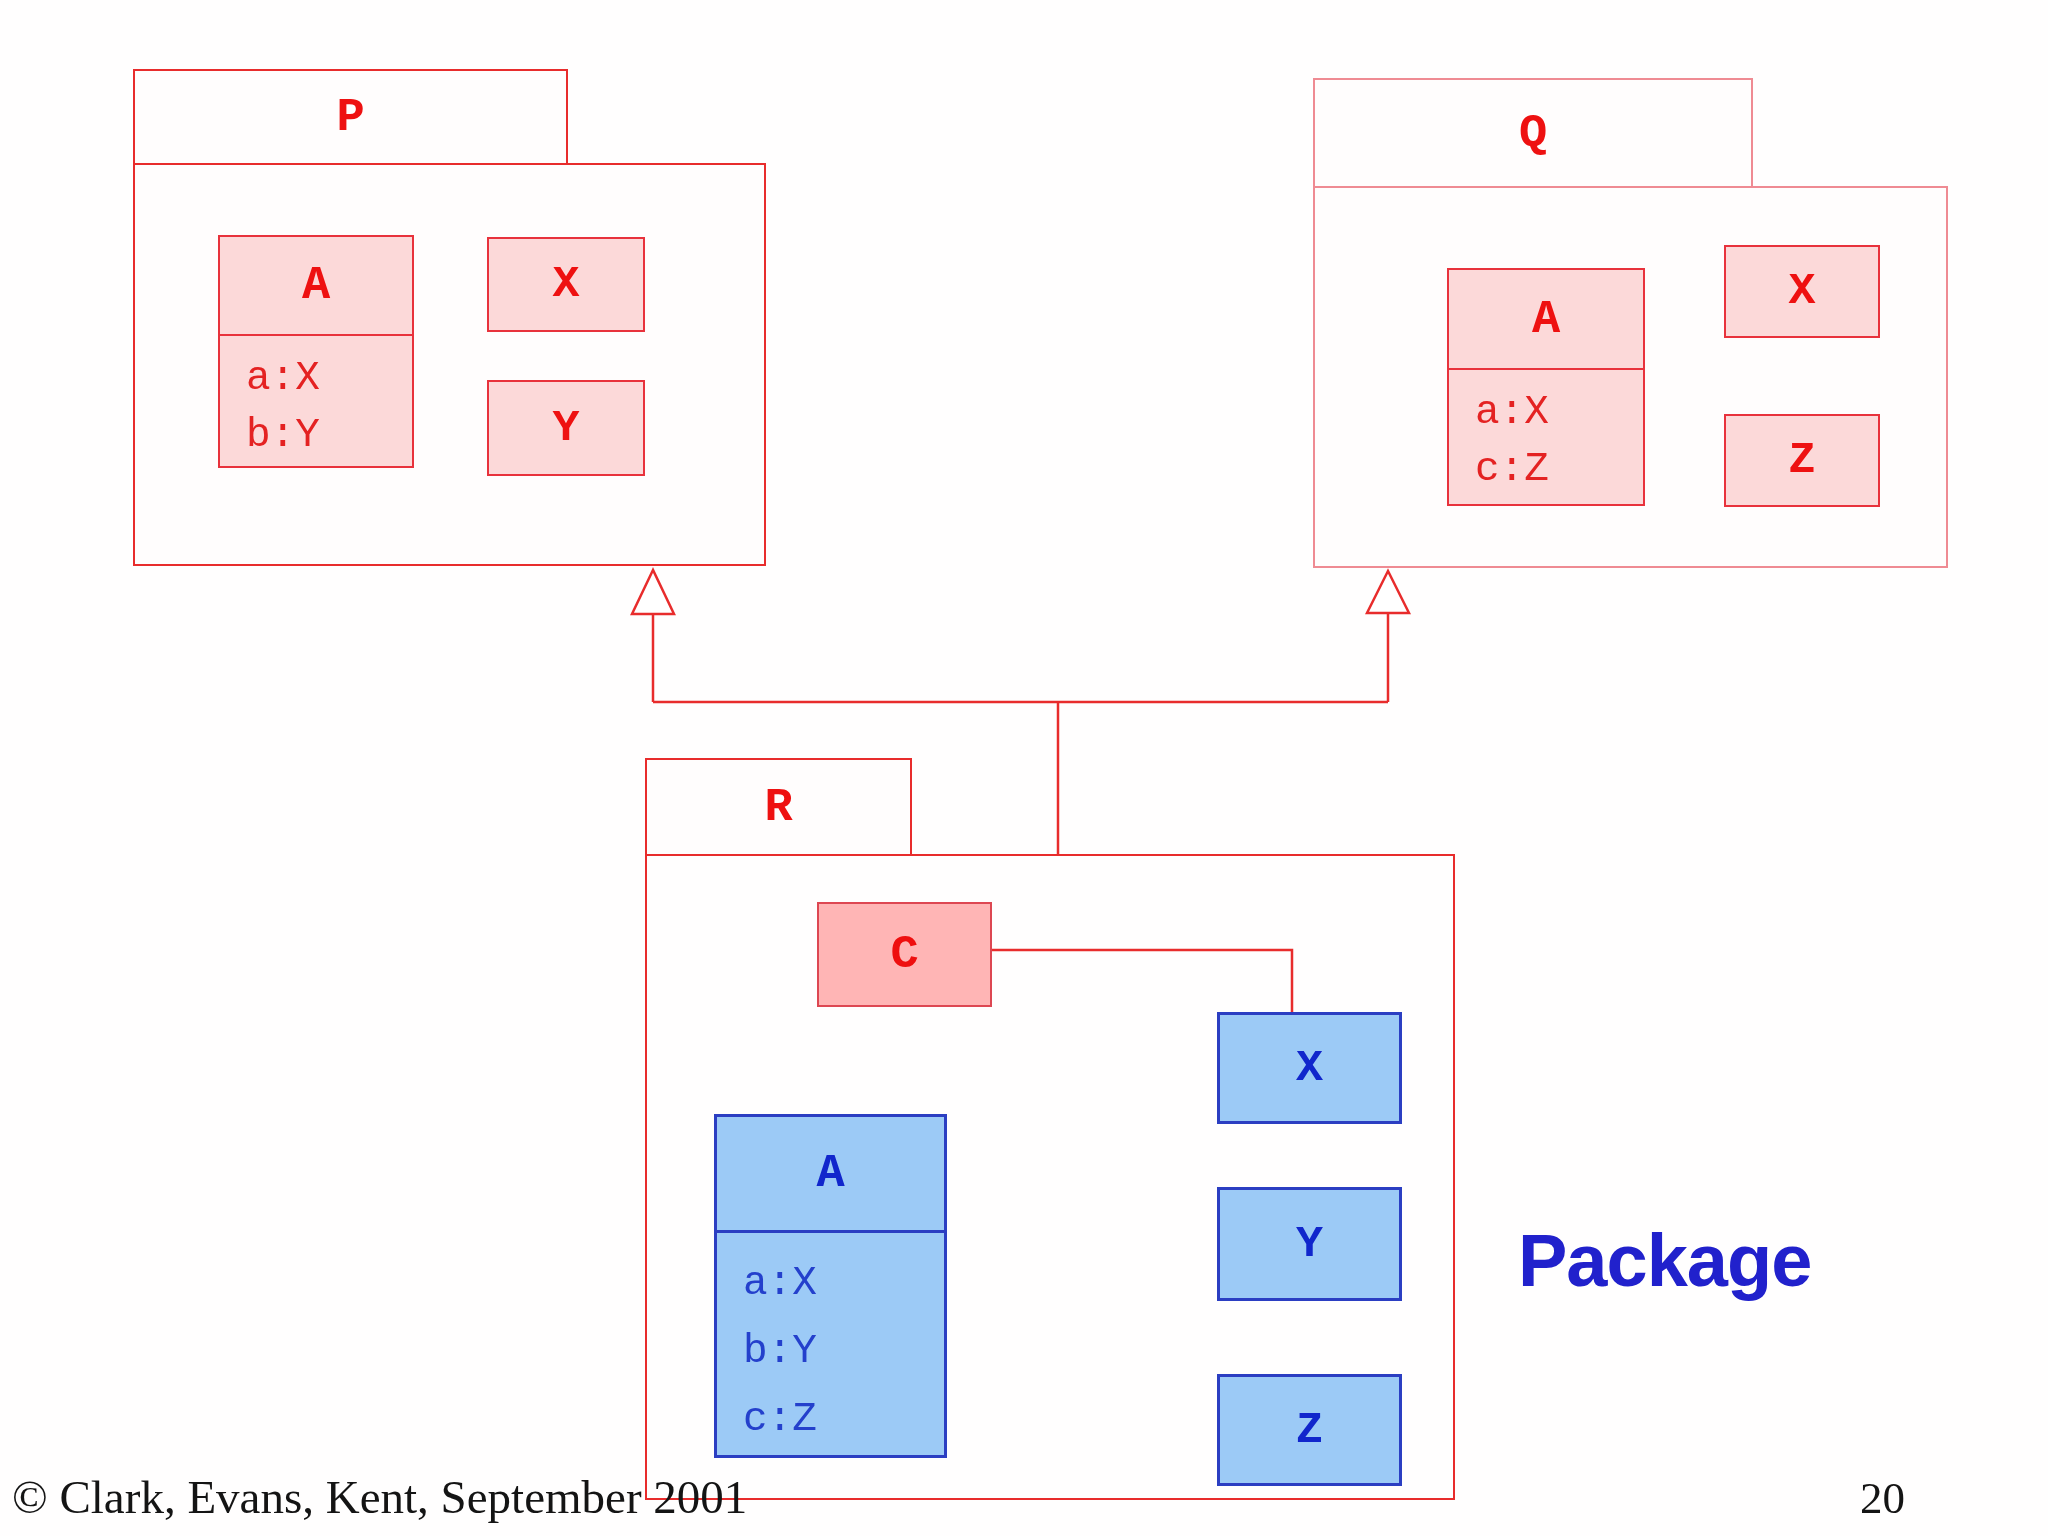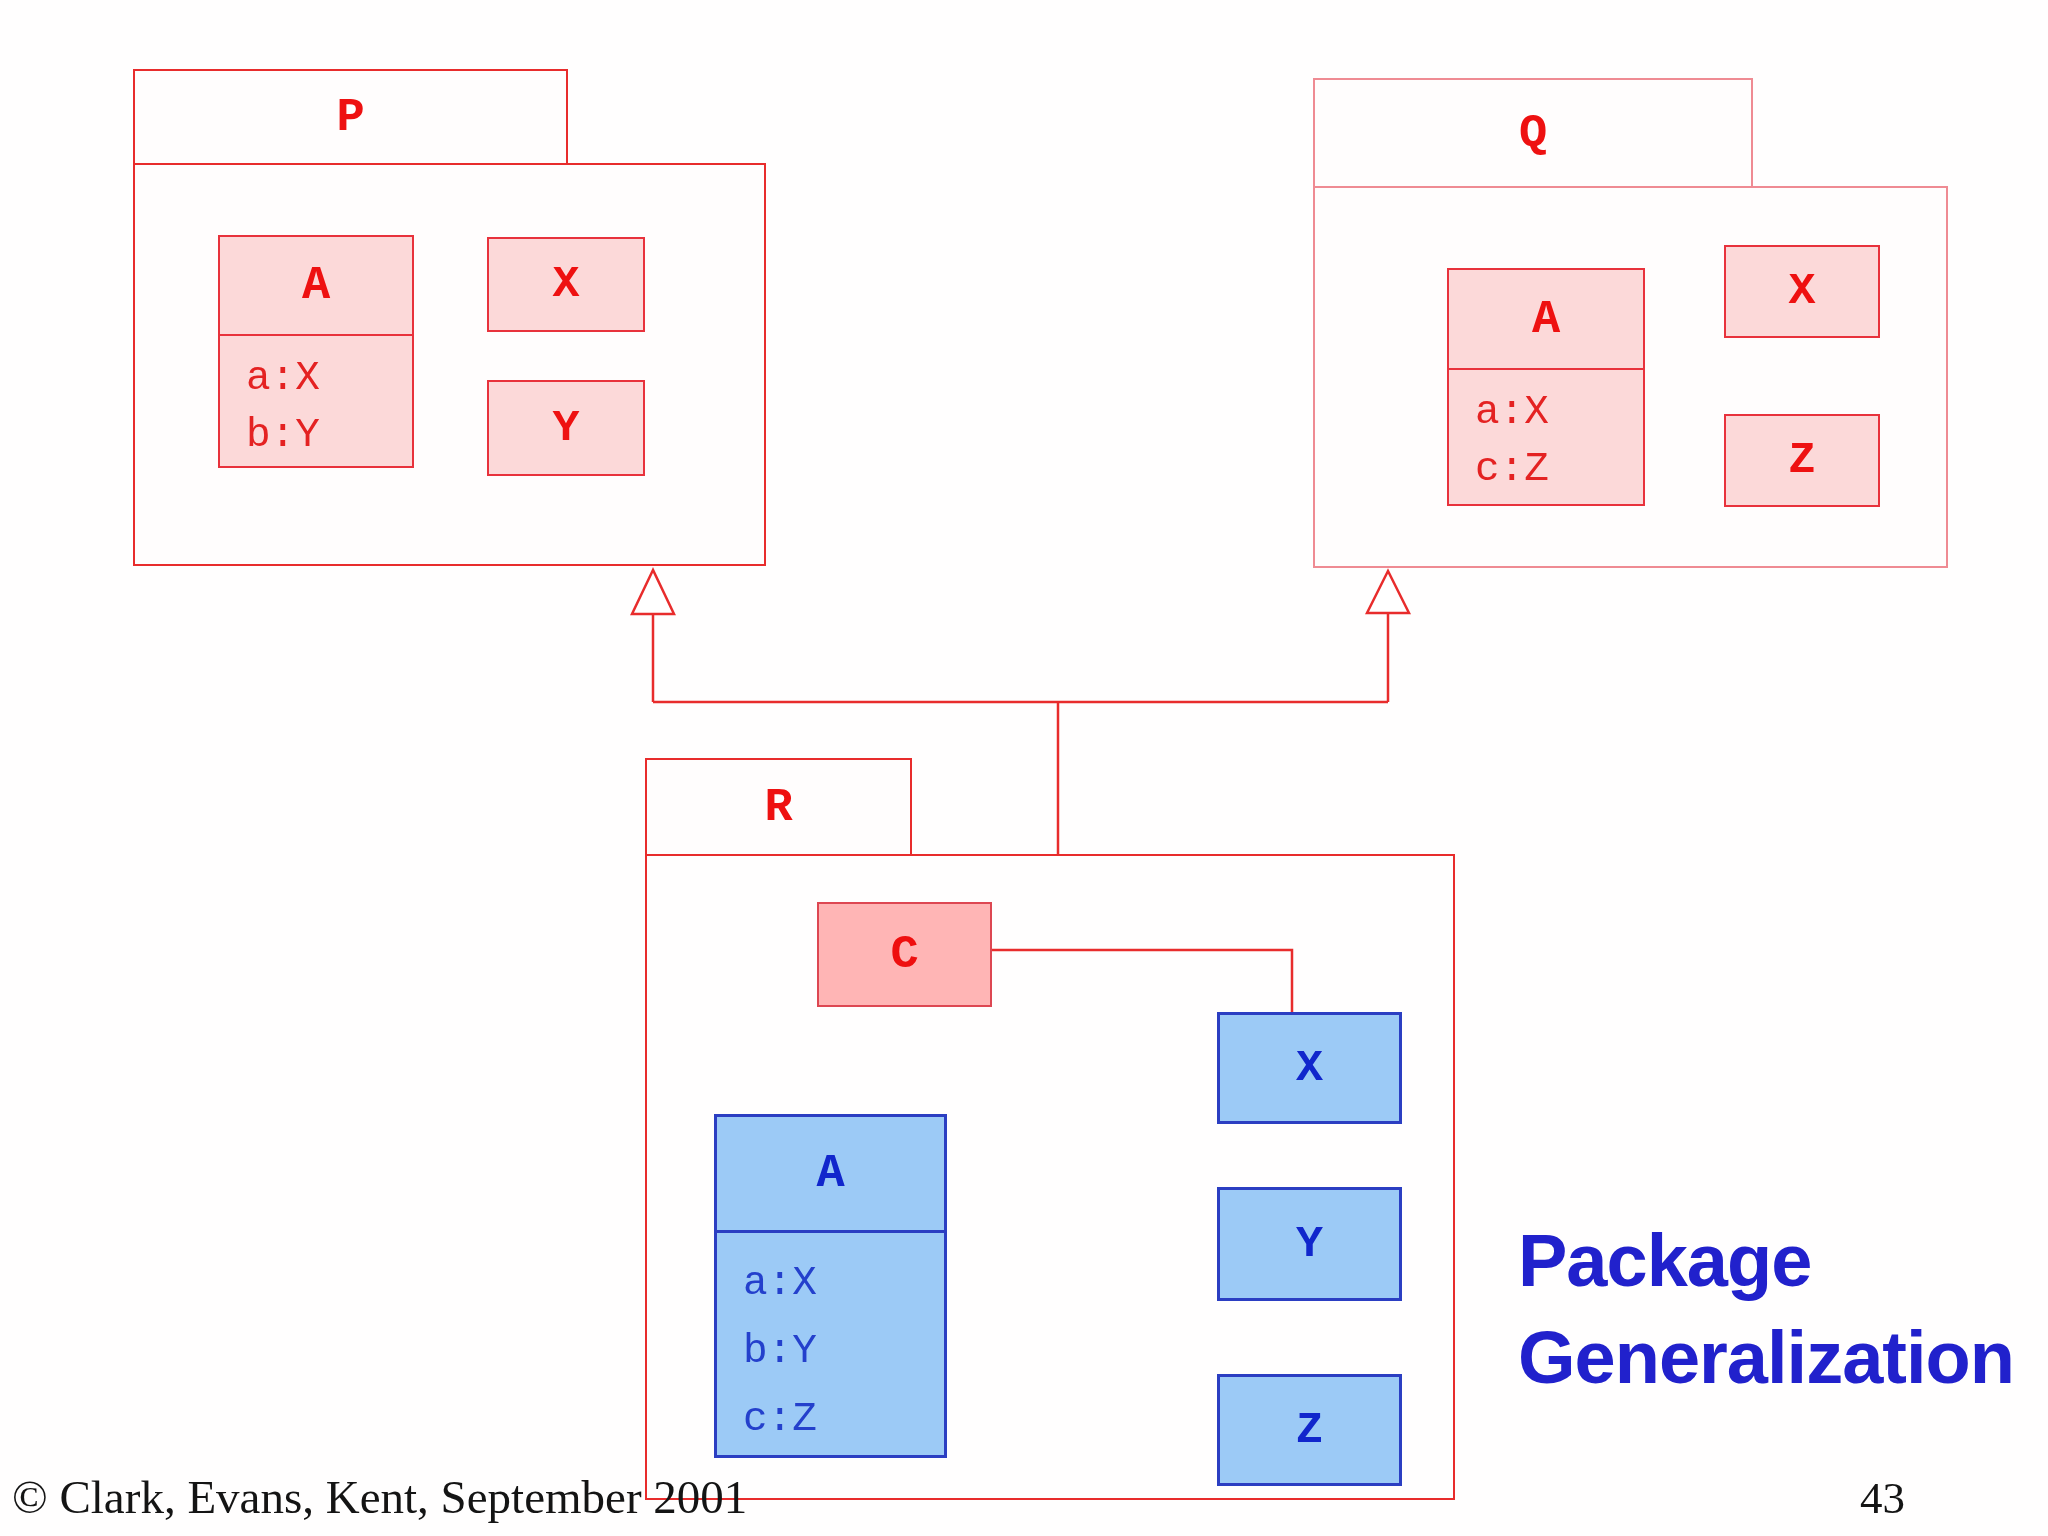--- a/index.html
+++ b/index.html
@@ -103,19 +103,18 @@
         <div class="attr">c:Z</div>
       </div>
     </div>
     <div class="sbox blue-class" style="left:570px;top:156px;width:185px;height:112px;">X</div>
     <div class="sbox blue-class" style="left:570px;top:331px;width:185px;height:114px;">Y</div>
     <div class="sbox blue-class" style="left:570px;top:518px;width:185px;height:112px;">Z</div>
   </div>
 
   <div class="slide-title" style="left:1494px;top:1212px;">
     <div>Package</div>
-    <div>Generalization</div>
   </div>
 
   <div class="footer-text" style="left:12px;top:1470px;">© Clark, Evans, Kent, September 2001</div>
-  <div class="footer-text" style="left:1860px;top:1472px;font-size:45px;">43</div>
+  <div class="footer-text" style="left:1860px;top:1472px;font-size:45px;">20</div>
 
 </div>
 
 </body></html>

